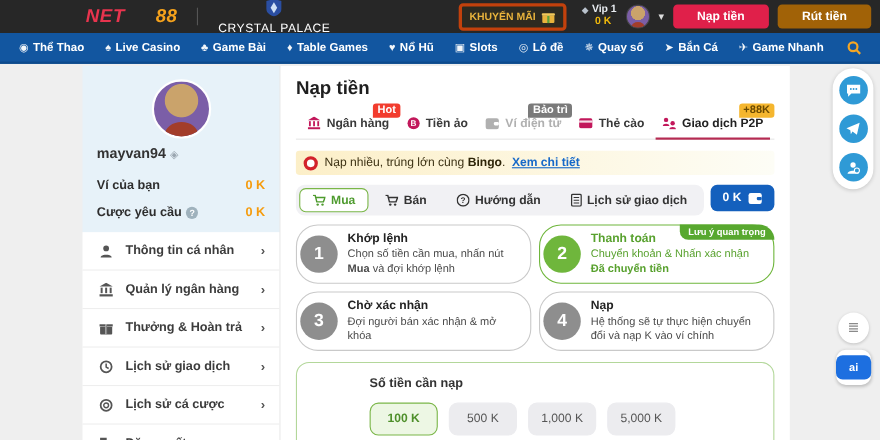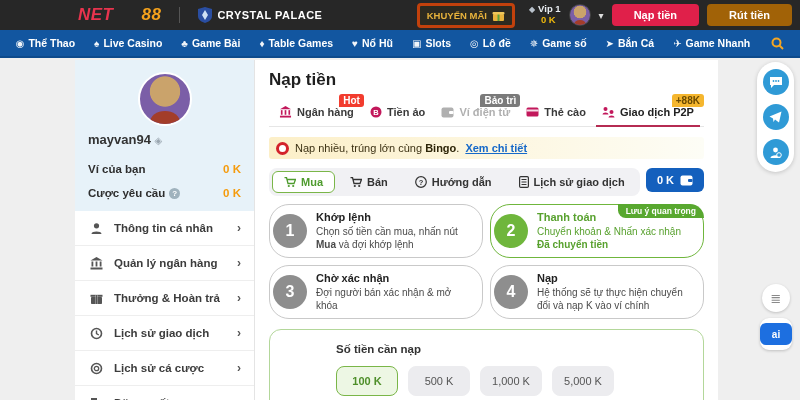--- a/index.html
+++ b/index.html
@@ -7,21 +7,21 @@
   body { font-family:"Liberation Sans","DejaVu Sans",sans-serif; }
   .page { position:relative; width:800px; height:400px; background:#efefef; overflow:hidden; }
 
   
   .hdr { position:absolute; top:0; left:0; right:0; height:30px; background:#272727;
          display:flex; align-items:center; padding:0 8px 0 78px; gap:8px; }
   .logo { display:flex; align-items:center; font-style:italic; font-weight:900; font-size:17px; letter-spacing:.5px;gap:28px; }
   .logo .net { color:#e8344e; }
   .logo .n88 { color:#f5a21c; }
   .hdr-divider { width:1px; height:16px; background:#555; margin:0 10px; }
-  .partner { display:flex; align-items:center; gap:5px; color:#fff; font-weight:700; font-size:11px; letter-spacing:.5px; }
+  .partner { display:flex; align-items:center; gap:5px; color:#fff; font-weight:400; font-size:11px; letter-spacing:.5px;flex-direction:column; }
   .hdr-spacer { flex:1; }
   .promo-btn { display:flex; align-items:center; gap:5px; border:3px solid #c2410c; border-radius:4px;
                background:#2d2a20; color:#e8b33c; font-weight:800; font-size:9.5px; padding:3px 7px; cursor:pointer; }
   .vip { display:flex; flex-direction:column; align-items:flex-start; line-height:1.15; margin-left:6px; }
   .vip .lvl { color:#e9edf2; font-size:9.5px; font-weight:700; display:flex; gap:3px; align-items:center; }
   .vip .bal { color:#f0b90b; font-size:9.5px; font-weight:800; margin-left:12px; }
   .avatar-sm { width:22px; height:22px; border-radius:50%; background:radial-gradient(circle at 50% 35%, #caa36b 0 38%, #7b5ea7 40%);
                border:1px solid #444; position:relative; overflow:hidden; }
   .avatar-sm::after, .avatar-lg::after { content:""; position:absolute; left:50%; transform:translateX(-50%);
                bottom:-18%; width:60%; height:45%; border-radius:50% 50% 0 0; background:#a33d2a; }
@@ -194,21 +194,21 @@
     <span class="nav-item">
         <span class="ni">▣</span>
         <span>Slots</span>
       </span>
     <span class="nav-item">
         <span class="ni">◎</span>
         <span>Lô đề</span>
       </span>
     <span class="nav-item">
         <span class="ni">✵</span>
-        <span>Game số</span>
+        <span>Quay số</span>
       </span>
     <span class="nav-item">
         <span class="ni">➤</span>
         <span>Bắn Cá</span>
       </span>
     <span class="nav-item">
         <span class="ni">✈</span>
         <span>Game Nhanh</span>
       </span>
     <span class="nav-search">

